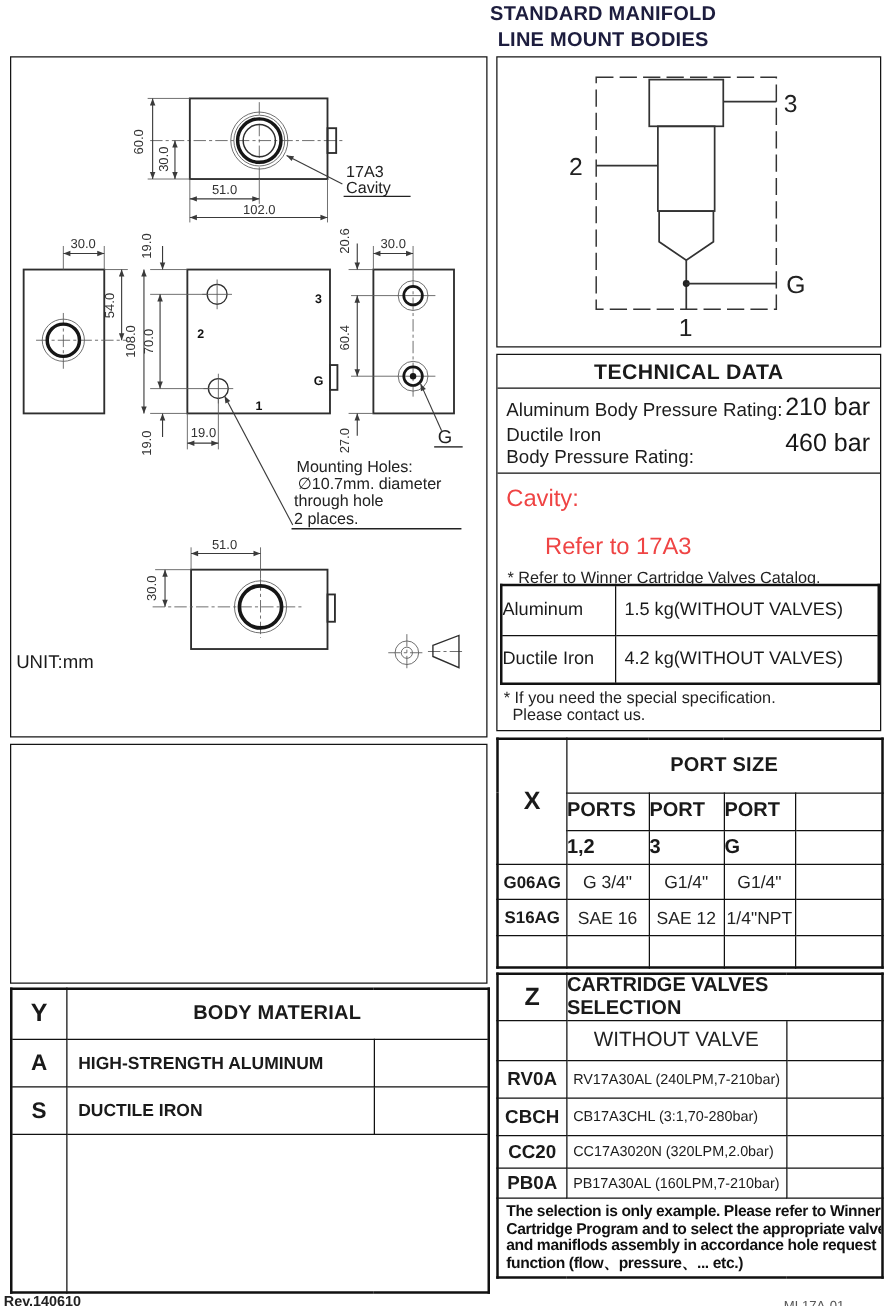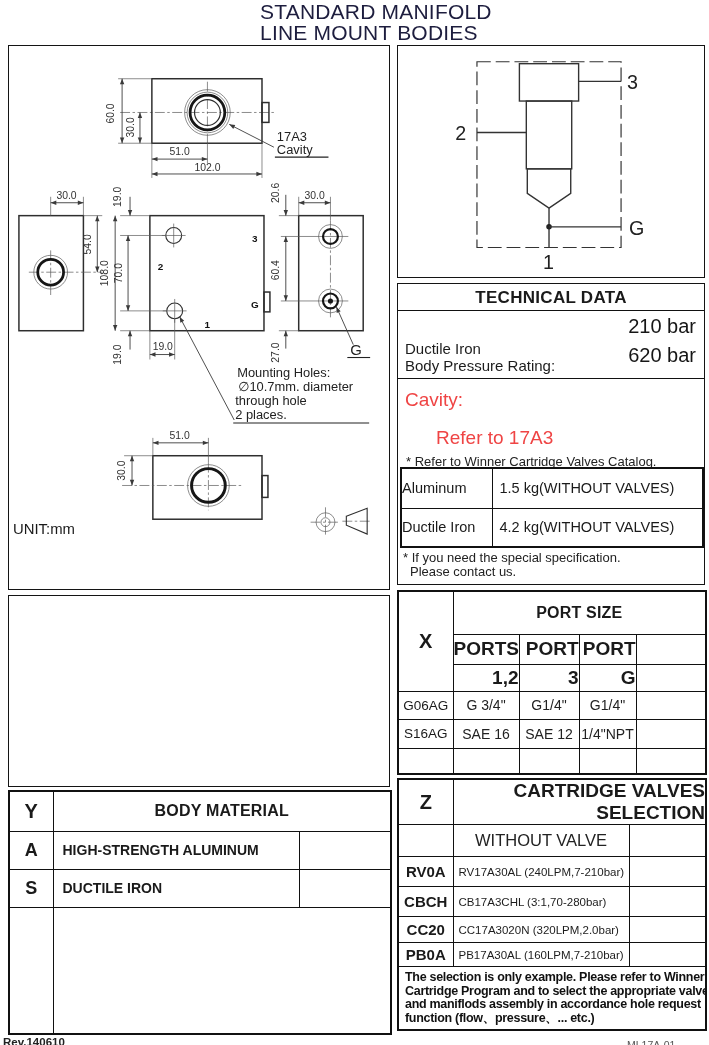--- a/index.html
+++ b/index.html
@@ -3,22 +3,22 @@
 <meta charset="utf-8">
 <style>
   *{margin:0;padding:0;box-sizing:border-box}
   html,body{background:#fff}
   body{width:709px;height:1045px;position:relative;overflow:hidden;
        font-family:"Liberation Sans",sans-serif;color:#1a1a1a}
   .abs{position:absolute}
   .box{position:absolute;border:1.6px solid #141414;background:#fff}
 
   
-  #title{left:260px;top:2px;width:445px;text-align:left;color:#1d1d3e;
-         font-weight:normal;font-size:21px;line-height:20.5px;letter-spacing:.2px}
+  #title{left:260px;top:2px;width:445px;text-align:center;color:#1d1d3e;
+         font-weight:bold;font-size:16px;line-height:20.5px;letter-spacing:.2px}
 
   
   #ordering-box{left:8px;top:45px;width:382px;height:545px}
   #code-row{position:relative;height:40px;border-bottom:1.6px solid #141414}
   #code-row .label{position:absolute;left:10px;top:9px;font-size:16.5px;color:#222}
   #code-row .code{position:absolute;left:146px;top:8px;font-size:17px;font-weight:bold;color:#111;white-space:pre}
   .boxed{display:inline-block;border:1.5px solid #2a2a2a;background:#efefef;
          padding:0 2px;margin:0 1px;box-shadow:1.5px 1.5px 0 rgba(0,0,0,.35);line-height:18px}
   #code-divider{position:absolute;left:345px;top:0;height:38px;border-left:1.4px solid #141414}
 
@@ -59,22 +59,22 @@
   #weights-table td{border:1.4px solid #111;font-size:14.5px;overflow:hidden}
   #weights-table .wmat{text-align:left}
   #weights-table .wval{padding-left:7px}
 
   
   table.grid{position:absolute;border-collapse:collapse;table-layout:fixed;
              border:2px solid #111;background:#fff}
   table.grid td{border:1.4px solid #111;overflow:hidden;vertical-align:middle}
   .big-letter{font-size:20px;font-weight:bold;text-align:center}
   .tbl-title{font-size:16px;font-weight:bold;text-align:center;letter-spacing:.2px}
-  .sub-hdr{font-size:19px;font-weight:bold;text-align:right}
-  .code-sm{font-size:13.5px;font-weight:normal;text-align:center}
+  .sub-hdr{font-size:16px;font-weight:bold;text-align:left}
+  .code-sm{font-size:13.5px;font-weight:bold;text-align:center}
   .val{font-size:14px;text-align:center;color:#222}
   .mat-letter{font-size:18px;font-weight:bold;text-align:center}
   .mat-label{font-size:14px;font-weight:bold;padding-left:9px}
   .z-code{font-size:15px;font-weight:bold;text-align:center}
   .z-desc{font-size:11.5px;padding-left:5px;color:#1c1c1c}
   .wov{font-size:16.5px;text-align:center;color:#222}
   .note-cell{padding:4px 6px;vertical-align:top}
   .note-line{font-size:12.5px;font-weight:bold;white-space:nowrap;
              letter-spacing:-.3px;line-height:13.5px;color:#111}
 
@@ -257,24 +257,25 @@
       <text class="schem-label" x="232" y="44">3</text>
       <text class="schem-label" x="58" y="96">2</text>
       <text class="schem-label" x="234" y="192">G</text>
       <text class="schem-label" x="147" y="227">1</text>
     </g>
   </svg>
 </div>
 
 <div class="box" id="technical-box">
   <div class="td-header">TECHNICAL DATA</div>
+  <div class="abs td-label" style="left:7px;top:36px">Aluminum Body Pressure Rating:</div>
   <div class="abs td-value" style="right:8px;top:31px">210 bar</div>
   <div class="abs td-label" style="left:7px;top:56px">Ductile Iron</div>
   <div class="abs td-label" style="left:7px;top:73px">Body Pressure Rating:</div>
-  <div class="abs td-value" style="right:8px;top:60px">620 bar</div>
+  <div class="abs td-value" style="right:8px;top:60px">460 bar</div>
   <div class="abs" style="left:0;top:94px;width:100%;border-top:1.8px solid #111"></div>
   <div class="abs td-cavity" style="left:7px;top:105px">Cavity:</div>
   <div class="abs td-cavity" style="left:38px;top:143px">Refer to 17A3</div>
   <div class="abs td-note" style="left:8px;top:170px">* Refer to Winner Cartridge Valves Catalog.</div>
 
   <table id="weights-table" style="width:302px">
     <colgroup>
         <col style="width:91px">
         <col style="width:211px">
       </colgroup>

